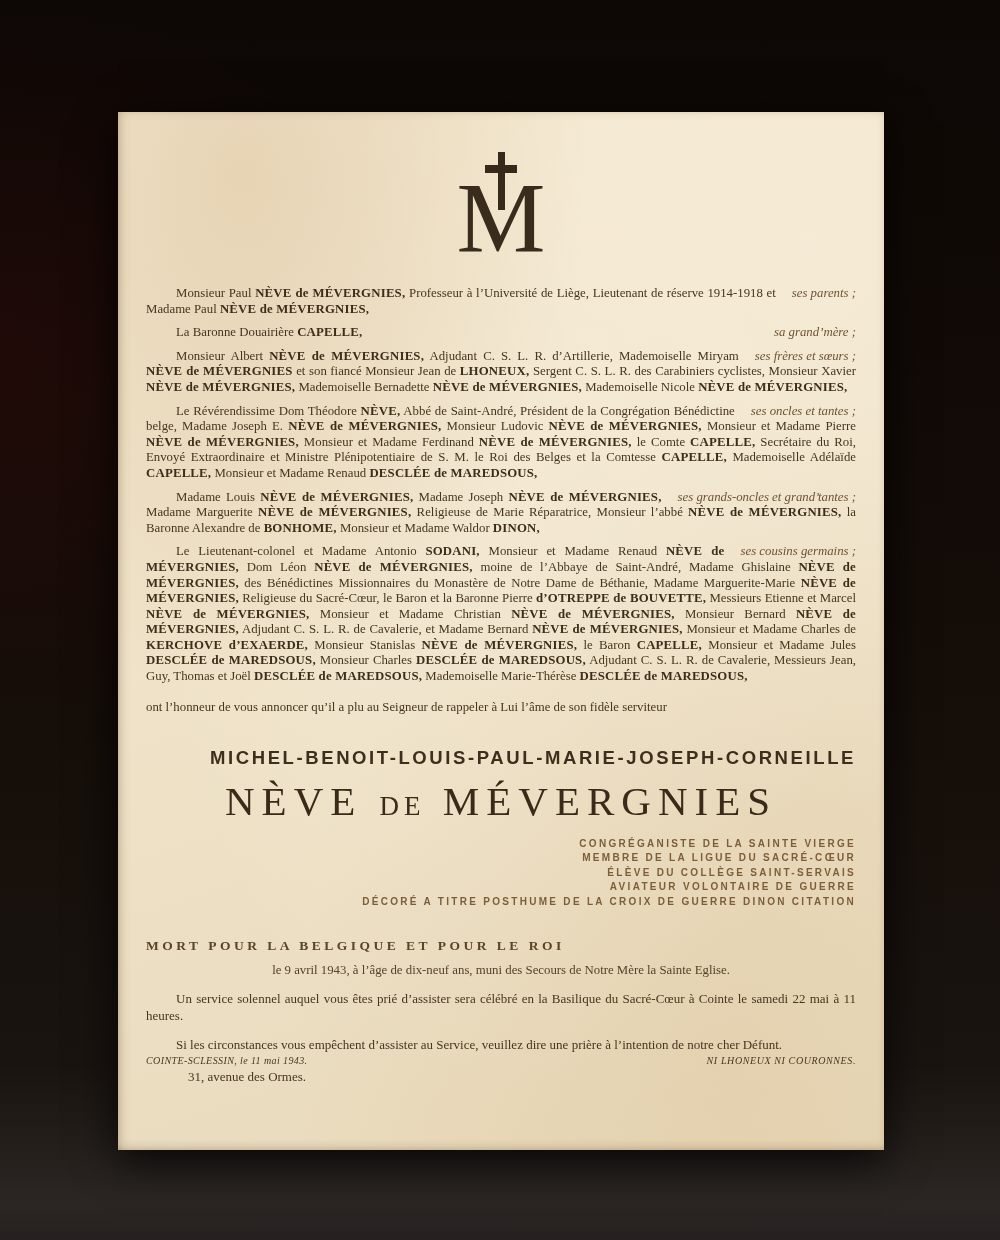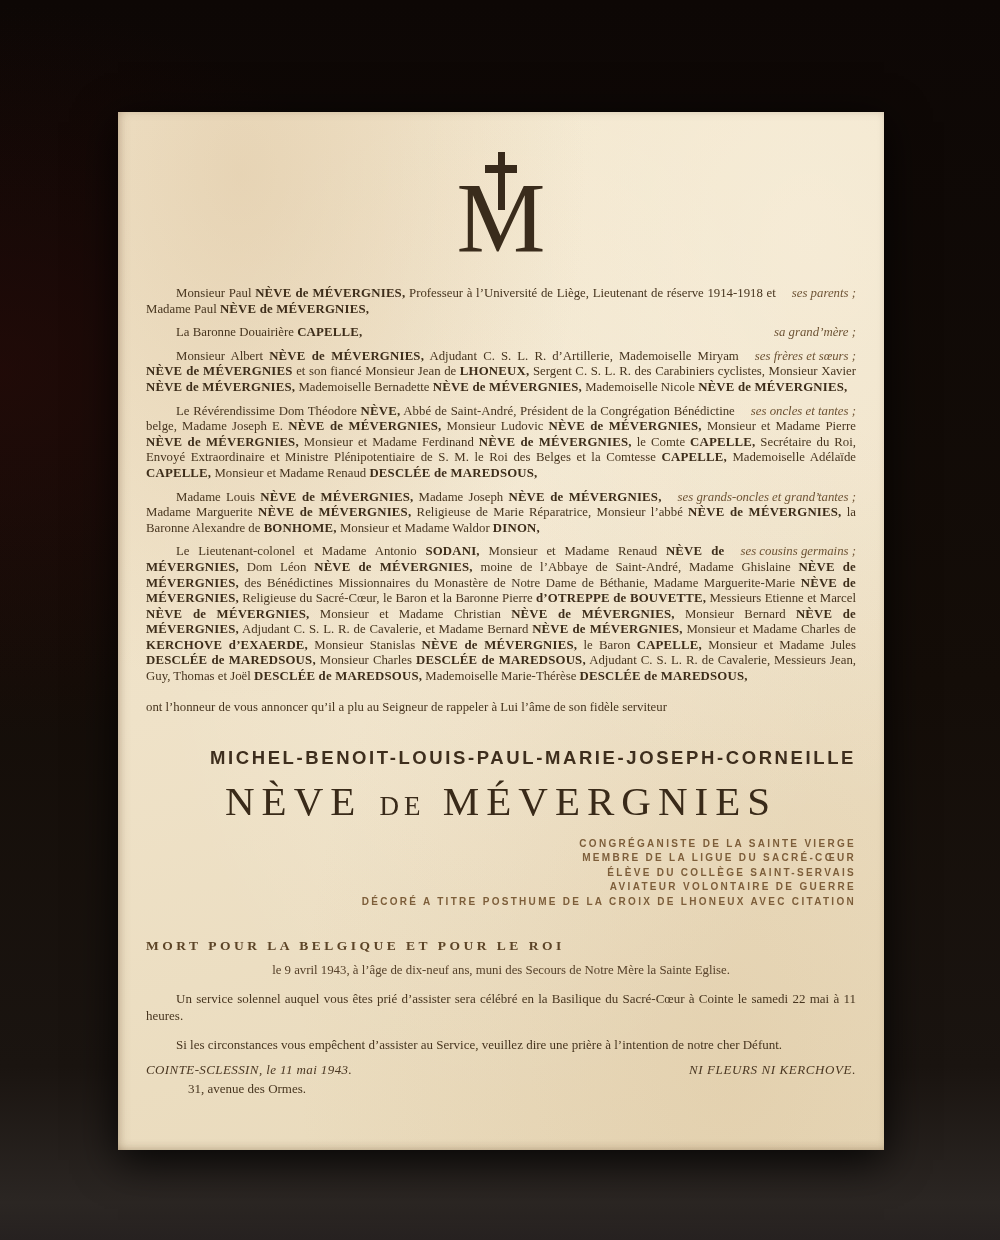--- a/index.html
+++ b/index.html
@@ -68,21 +68,21 @@
     font-size:10px;font-weight:700;letter-spacing:2.3px;
     color:var(--ink-faded);line-height:14.5px;
   }
   .motto{
     margin-top:29px;text-align:left;font-weight:700;
     font-size:13.5px;letter-spacing:3.5px;color:#5c4427;
   }
   .death-details{margin-top:9px;text-align:center;font-size:12.8px;color:#56412a;}
   .service{font-size:13px;line-height:16.5px;text-align:justify;text-indent:30px;margin-top:13px;color:var(--ink);}
   
-  .footer-row{display:flex;justify-content:space-between;align-items:flex-end;margin-top:8px;font-size:13px;}
+  .footer-row{display:flex;justify-content:space-between;align-items:flex-end;margin-top:1px;font-size:10px;}
   .place{font-style:italic;letter-spacing:0.4px;color:#4a3722;}
   .noflowers{font-style:italic;letter-spacing:0.6px;color:#4a3722;}
   .address{margin:3px 0 0 42px;font-size:13px;color:var(--ink);}
   .printref{margin-top:14px;text-align:right;font-size:12px;letter-spacing:1.5px;color:#43331f;padding-right:4px;}
 </style>
 </head>
 <body>
 
 <div class="paper">
 
@@ -114,32 +114,32 @@
     <span>NÈVE</span>
     <span class="de">DE</span>
     <span>MÉVERGNIES</span>
   </div>
 
   <div class="titles">
     <div>CONGRÉGANISTE DE LA SAINTE VIERGE</div>
     <div>MEMBRE DE LA LIGUE DU SACRÉ-CŒUR</div>
     <div>ÉLÈVE DU COLLÈGE SAINT-SERVAIS</div>
     <div>AVIATEUR VOLONTAIRE DE GUERRE</div>
-    <div>DÉCORÉ A TITRE POSTHUME DE LA CROIX DE LHONEUX AVEC CITATION</div>
+    <div>DÉCORÉ A TITRE POSTHUME DE LA CROIX DE GUERRE DINON CITATION</div>
   </div>
 
   <div class="motto">MORT POUR LA BELGIQUE ET POUR LE ROI</div>
 
   <div class="death-details">le 9 avril 1943, à l’âge de dix-neuf ans, muni des Secours de Notre Mère la Sainte Eglise.</div>
 
   <p class="service">Un service solennel auquel vous êtes prié d’assister sera célébré en la Basilique du Sacré-Cœur à Cointe le samedi 22 mai à 11 heures.</p>
 
   <p class="service">Si les circonstances vous empêchent d’assister au Service, veuillez dire une prière à l’intention de notre cher Défunt.</p>
 
   <div class="footer-row">
     <span class="place">COINTE-SCLESSIN, le 11 mai 1943.</span>
-    <span class="noflowers">NI FLEURS NI KERCHOVE.</span>
+    <span class="noflowers">NI LHONEUX NI COURONNES.</span>
   </div>
 
   <div class="address">31, avenue des Ormes.</div>
 
 
 </div>
 
 </body></html>

